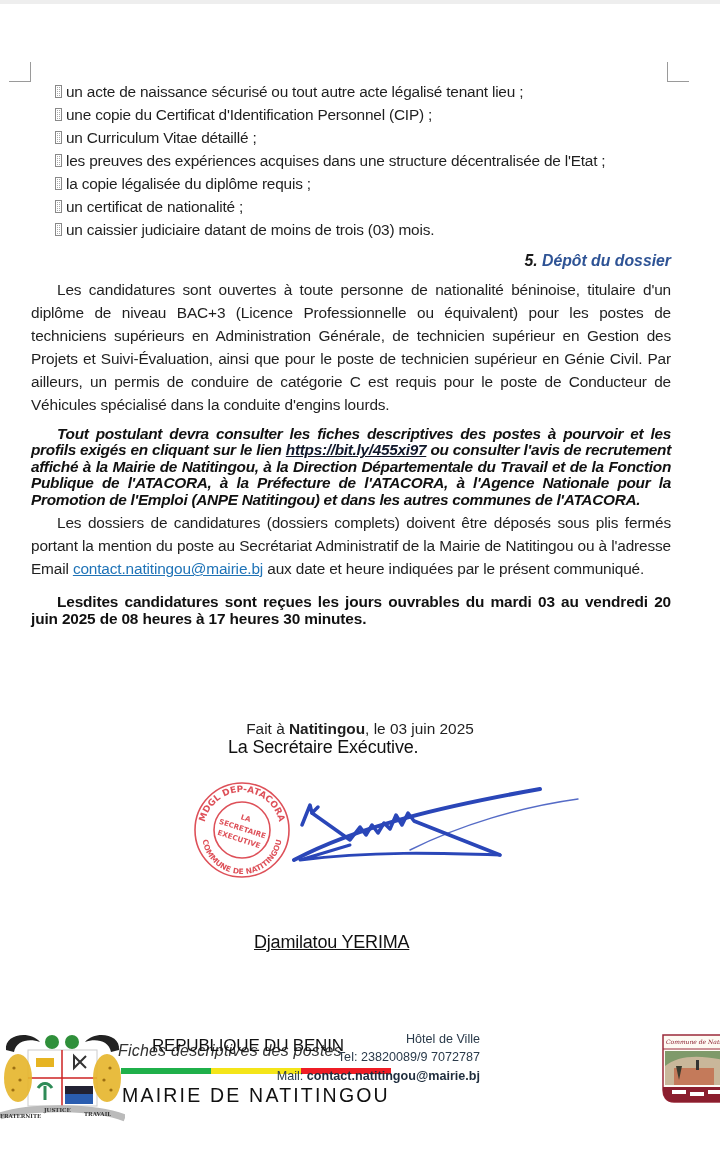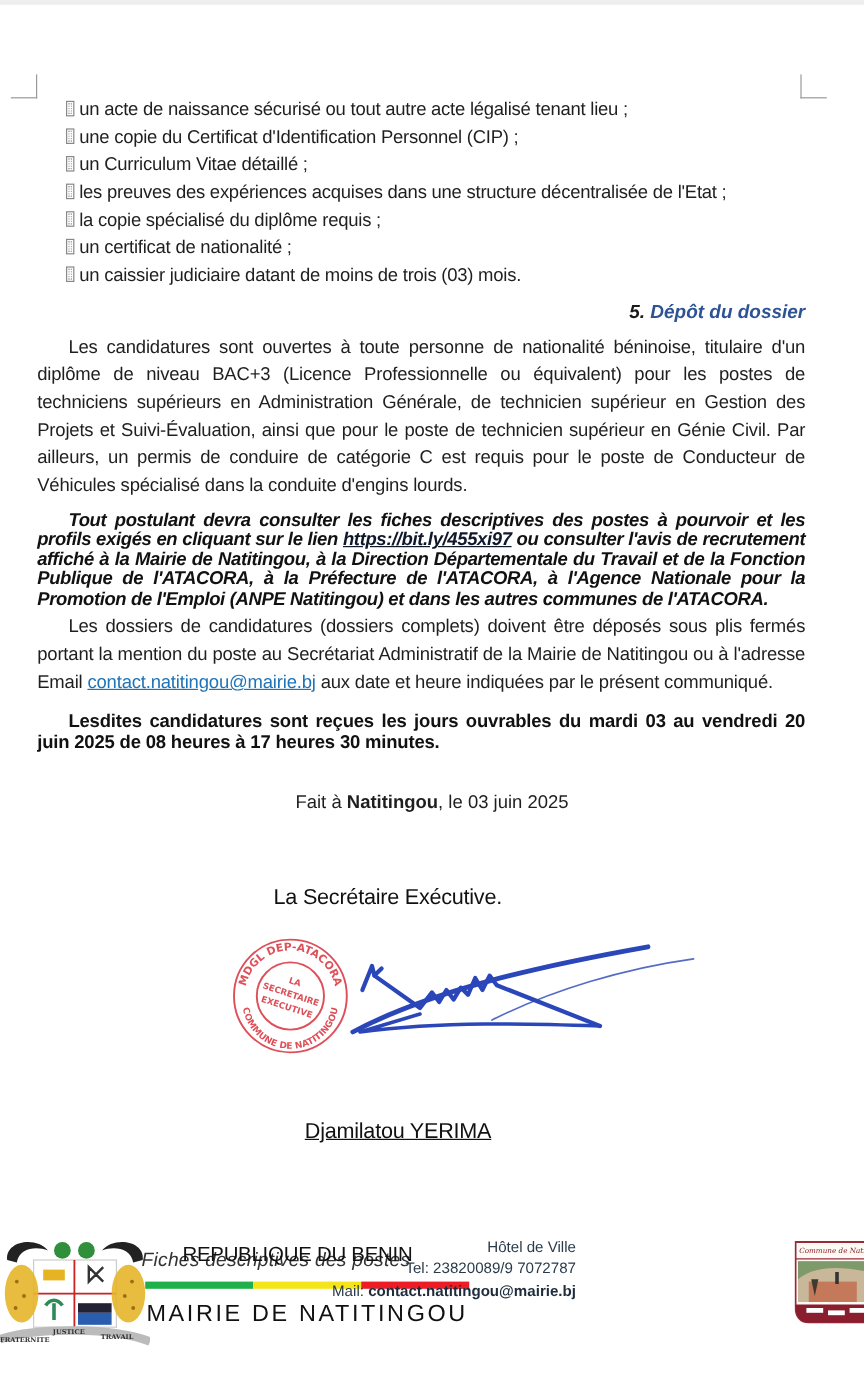--- a/index.html
+++ b/index.html
@@ -21,21 +21,21 @@
     .heading .title { color: #2e5395; font-weight: bold; }
 
     .para { font-size: 15.4px; line-height: 23px; text-align: justify; letter-spacing: -0.15px; margin-top: 6px; }
     .para .indent { display: inline-block; width: 26px; }
     .para.italic { font-style: italic; font-weight: bold; font-size: 15.4px; line-height: 16.4px; letter-spacing: -0.3px; margin-top: 10px; color: #111; }
     .para.bold { font-weight: bold; line-height: 16.6px; margin-top: 14px; color: #111; }
     .link { color: #1f73b7; text-decoration: underline; }
     .para.italic .link { color: #0f172a; }
     .para.after-italic { margin-top: 3px; }
 
-    .fait { position: absolute; left: 0; top: 660px; width: 720px; text-align: center; font-size: 15.4px; }
+    .fait { position: absolute; left: 0; top: 720px; width: 720px; text-align: center; font-size: 15.4px; }
     .fait b { font-weight: bold; }
     .sec-title { position: absolute; left: 228px; top: 737px; font-size: 18px; color: #111; letter-spacing: -0.2px; }
 
     .stamp { position: absolute; left: 188px; top: 780px; width: 108px; height: 100px; }
     .signature { position: absolute; left: 290px; top: 785px; width: 290px; height: 85px; }
 
     .signer { position: absolute; left: 254px; top: 932px; font-size: 18px; text-decoration: underline; color: #111; letter-spacing: -0.2px; }
 
     .footer { position: absolute; left: 0; top: 1028px; width: 568px; height: 95px; }
     .coat { position: absolute; left: 0; top: 0; width: 125px; height: 95px; }
@@ -54,21 +54,21 @@
 <div class="topbar"></div>
 <div class="corner left"></div>
 <div class="corner right"></div>
 
 <div class="doc">
   <ul class="bullets">
     <li><span class="glyph"></span><span>un acte de naissance sécurisé ou tout autre acte légalisé tenant lieu ;</span></li>
     <li><span class="glyph"></span><span>une copie du Certificat d'Identification Personnel (CIP) ;</span></li>
     <li><span class="glyph"></span><span>un Curriculum Vitae détaillé ;</span></li>
     <li><span class="glyph"></span><span>les preuves des expériences acquises dans une structure décentralisée de l'Etat ;</span></li>
-    <li><span class="glyph"></span><span>la copie spécialisé du diplôme requis ;</span></li>
+    <li><span class="glyph"></span><span>la copie légalisée du diplôme requis ;</span></li>
     <li><span class="glyph"></span><span>un certificat de nationalité ;</span></li>
     <li><span class="glyph"></span><span>un caissier judiciaire datant de moins de trois (03) mois.</span></li>
   </ul>
 
   <h2 class="heading">
     <span class="num">5.</span>
     <span class="title">Dépôt du dossier</span>
   </h2>
 
   <p class="para"><span class="indent"></span><span>Les candidatures sont ouvertes à toute personne de nationalité béninoise, titulaire d'un diplôme de niveau BAC+3 (Licence Professionnelle ou équivalent) pour les postes de techniciens supérieurs en Administration Générale, de technicien supérieur en Gestion des Projets et Suivi-Évaluation, ainsi que pour le poste de technicien supérieur en Génie Civil. Par ailleurs, un permis de conduire de catégorie C est requis pour le poste de Conducteur de Véhicules spécialisé dans la conduite d'engins lourds.</span></p>

